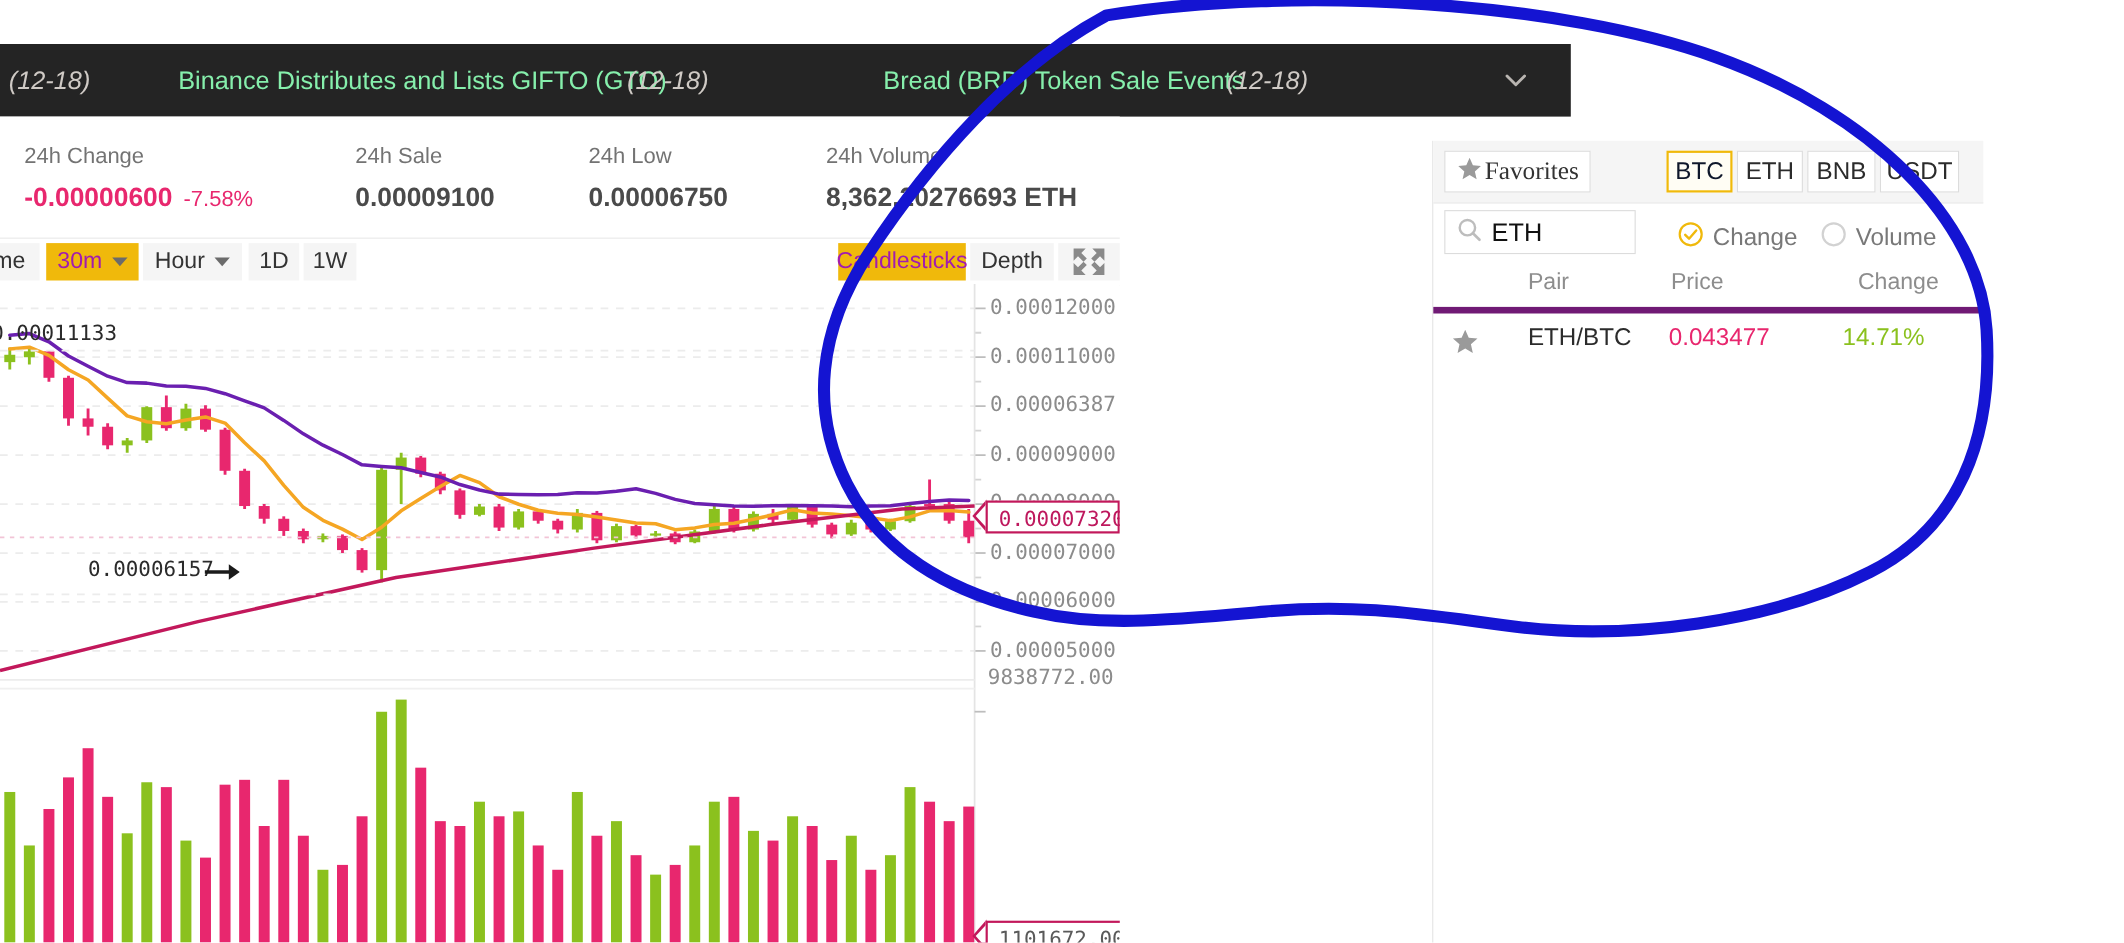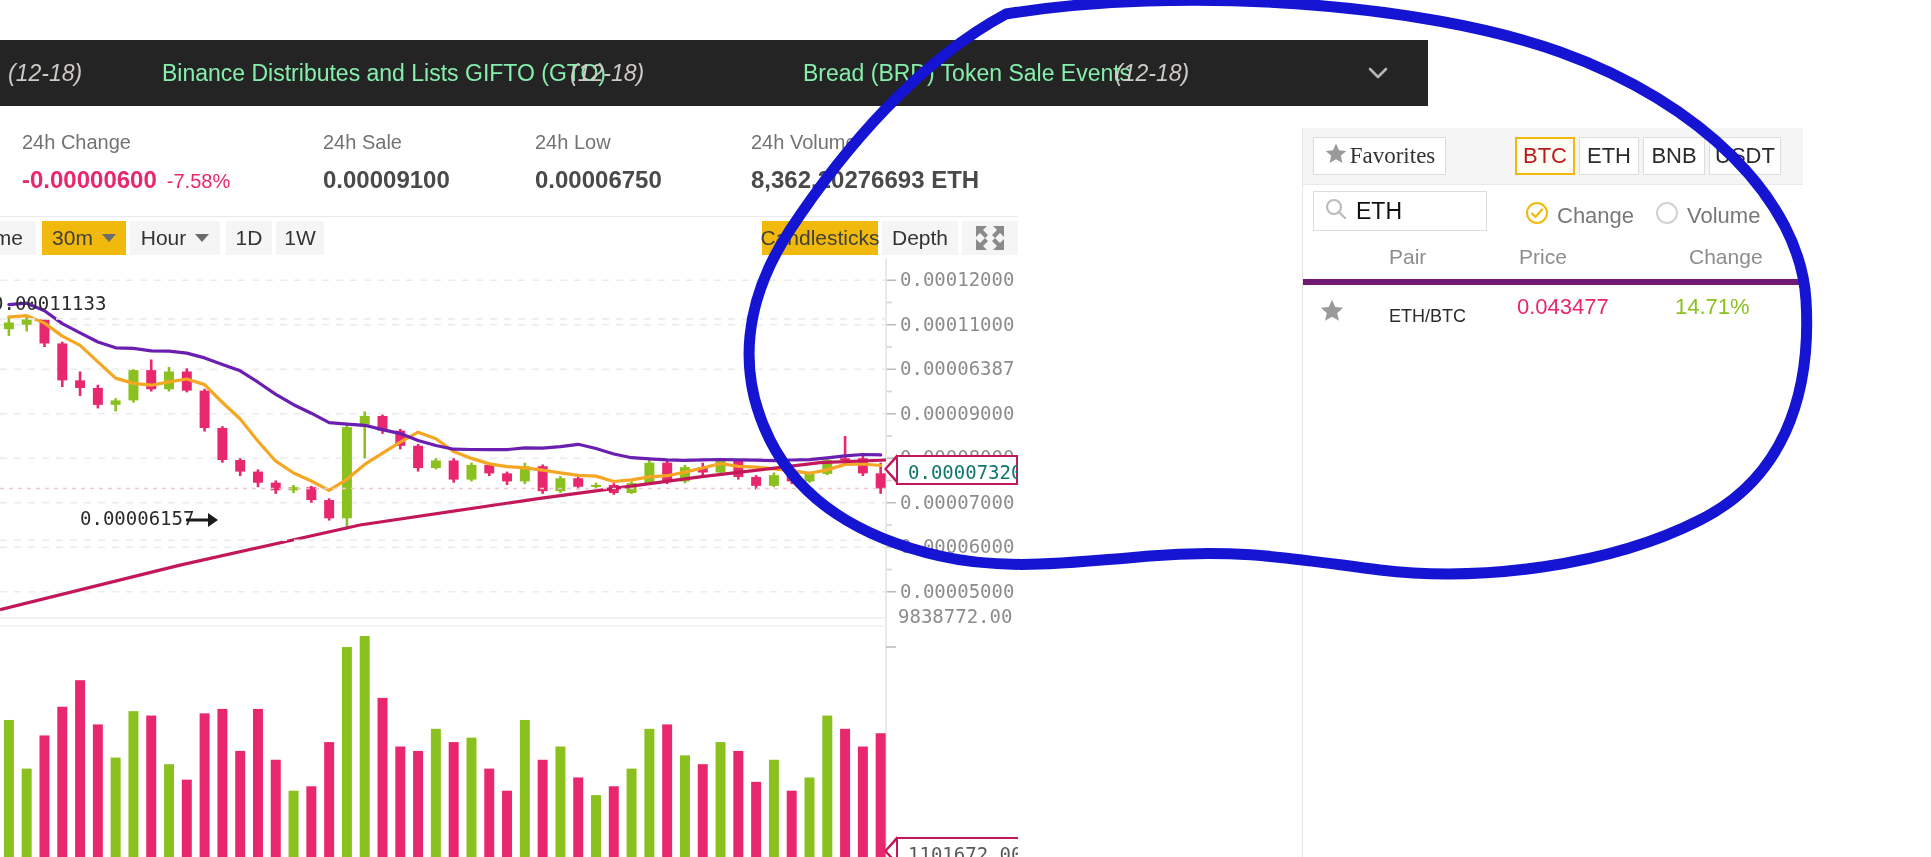--- a/index.html
+++ b/index.html
@@ -46,21 +46,21 @@
   
   .toolbar{
     position:absolute;left:0;top:216px;width:1018px;height:42px;
     border-top:1px solid #e9e9e9;border-bottom:1px solid #e9e9e9;background:#fff;
   }
   .tb-btn{
     position:absolute;top:4px;height:34px;display:flex;align-items:center;
     justify-content:center;background:#f5f5f5;color:#333;font-size:21px;
     padding:0 11px;box-sizing:border-box;
   }
-  .tb-btn.active{background:#f0b90b;color:#404040;}
+  .tb-btn.active{background:#f0b90b;color:#a21caf;}
   .tb-btn .caret{
     width:0;height:0;border-left:7px solid transparent;border-right:7px solid transparent;
     border-top:8px solid #6b6b6b;margin-left:9px;
   }
   .tb-time{left:-36px;width:72px;}
   .tb-30m{left:42px;width:84px;}
   .tb-hour{left:130px;width:90px;}
   .tb-1d{left:226px;width:46px;}
   .tb-1w{left:276px;width:48px;}
   .tb-cand{left:762px;width:116px;}
@@ -77,21 +77,21 @@
   .axis-lbl{
     position:absolute;font-family:"DejaVu Sans Mono","Liberation Mono",monospace;
     font-size:19px;color:#8c8c8c;white-space:nowrap;
   }
   .ann-lbl{
     position:absolute;font-family:"DejaVu Sans Mono","Liberation Mono",monospace;
     font-size:19px;color:#2b2b2b;white-space:nowrap;
   }
   .tag{
     position:absolute;font-family:"DejaVu Sans Mono","Liberation Mono",monospace;
-    font-size:19px;color:#0f766e;white-space:nowrap;
+    font-size:19px;color:#be185d;white-space:nowrap;
     border:2px solid #c2185b;background:#fff;padding:2px 6px 3px 10px;
     box-sizing:border-box;
   }
   .tag.dark{color:#5a5a5a;}
   .tag-point{
     position:absolute;width:0;height:0;
     border-top:15px solid transparent;border-bottom:15px solid transparent;
     border-right:13px solid #c2185b;
   }
   .tag-point i{
@@ -112,21 +112,21 @@
     position:absolute;left:10px;top:9px;width:133px;height:38px;background:#fff;
     border:1px solid #dcdcdc;box-sizing:border-box;display:flex;align-items:center;
     justify-content:center;font-family:"Liberation Serif",serif;font-size:23px;color:#333;
   }
   .fav-btn .star{margin-right:2px;display:inline-block;}
   .cur-tab{
     position:absolute;top:9px;height:38px;background:#fff;border:1px solid #dcdcdc;
     box-sizing:border-box;display:flex;align-items:center;justify-content:center;
     font-size:22px;color:#2b2b2b;
   }
-  .cur-tab.active{border:2px solid #f0b90b;color:#b91c1c;background:#fffdf4;}
+  .cur-tab.active{border:2px solid #f0b90b;color:#0f172a;background:#fffdf4;}
   .ct-btc{left:212px;width:60px;}
   .ct-eth{left:276px;width:60px;}
   .ct-bnb{left:340px;width:62px;}
   .ct-usdt{left:406px;width:72px;}
 
   .mk-search-row{position:relative;height:52px;}
   .search-box{
     position:absolute;left:10px;top:6px;width:174px;height:40px;background:#fff;
     border:1px solid #dcdcdc;box-sizing:border-box;display:flex;align-items:center;
   }
@@ -145,21 +145,21 @@
   .mk-head{
     position:relative;height:42px;border-bottom:6px solid #701a75;
   }
   .mk-head span{position:absolute;top:8px;font-size:21px;color:#8d8d8d;}
   .h-pair{left:86px;}
   .h-price{left:216px;}
   .h-change{left:386px;}
 
   .mk-row{position:relative;height:46px;}
   .mk-row .rstar{position:absolute;left:16px;top:12px;}
-  .mk-row .c-pair{position:absolute;left:86px;top:9px;font-size:18px;color:#2b2b2b;margin-top:12px;}
+  .mk-row .c-pair{position:absolute;left:86px;top:9px;font-size:22px;color:#2b2b2b;}
   .mk-row .c-price{position:absolute;left:214px;top:9px;font-size:22px;color:#e8276e;}
   .mk-row .c-change{position:absolute;left:372px;top:9px;font-size:22px;color:#8bc11e;}
 
   
   .annot{position:absolute;left:0;top:0;width:1931px;height:857px;pointer-events:none;}
 </style>
 </head>
 <body>
 
 <div class="root">

